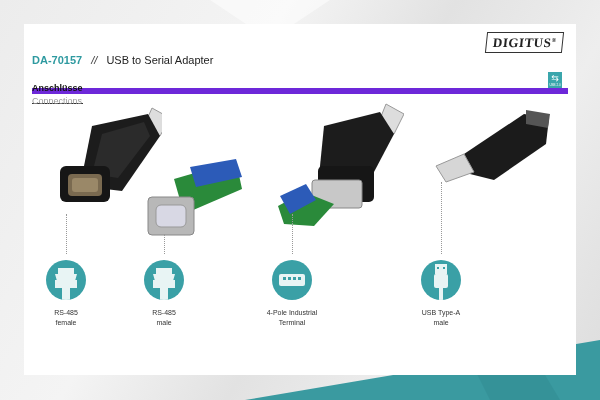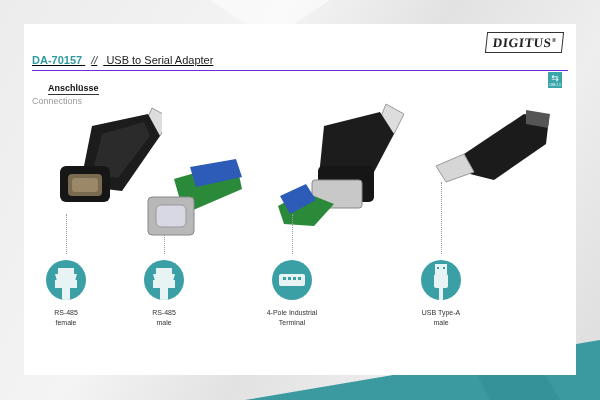--- a/index.html
+++ b/index.html
@@ -3,27 +3,27 @@
 <meta charset="utf-8">
 <style>
   html,body{margin:0;padding:0;}
   body{width:600px;height:400px;overflow:hidden;position:relative;background:#e6e6e6;font-family:"Liberation Sans",sans-serif;}
   .bg{position:absolute;inset:0;background:linear-gradient(120deg,#ececec 0%,#f4f4f4 35%,#e2e2e2 55%,#eeeeee 75%,#dcdcdc 100%);}
   .bg-shard{position:absolute;left:210px;top:0;width:0;height:0;border-left:60px solid transparent;border-right:60px solid transparent;border-top:40px solid rgba(255,255,255,.5);}
   .teal-wedge{position:absolute;left:0;top:0;width:600px;height:400px;}
   .card{position:absolute;left:24px;top:24px;width:552px;height:351px;background:#fff;}
   .logo{position:absolute;right:13px;top:8px;border:1.5px solid #333;padding:2px 6px 1px 6px;font-family:"Liberation Serif",serif;font-size:13px;font-weight:bold;color:#222;letter-spacing:.5px;transform:skewX(-6deg);}
   .logo sup{font-size:6px;}
-  .title-row{position:absolute;left:8px;top:30px;width:536px;height:14px;border-bottom:1px solid #6d28d9;padding-bottom:2px;font-size:11px;text-decoration:underline;}
+  .title-row{position:absolute;left:8px;top:30px;width:536px;height:14px;border-bottom:6px solid #6d28d9;padding-bottom:20px;font-size:11px;}
   .model{color:#2e9aa0;font-weight:bold;}
   .sep{color:#333;margin:0 6px;font-style:italic;}
   .ptitle{color:#222;}
   .usb-badge{position:absolute;right:14px;top:48px;width:14px;height:16px;background:#3aa6ac;color:#fff;font-size:9px;text-align:center;line-height:12px;}
   .usb-badge small{display:block;font-size:3px;line-height:3px;}
-  .sec1{position:absolute;left:24px;top:59px;font-size:9px;font-weight:bold;color:#111;border-bottom:1px solid #333;padding-bottom:1px;}
+  .sec1{position:absolute;left:8px;top:59px;font-size:9px;font-weight:bold;color:#111;border-bottom:1px solid #333;padding-bottom:10px;}
   .sec2{position:absolute;left:8px;top:72px;font-size:9px;font-weight:normal;color:#999;}
   .photo{position:absolute;}
   .dot-line{position:absolute;width:0;border-left:1px dotted #999;}
   .conn{position:absolute;width:90px;text-align:center;}
   .circle{width:40px;height:40px;border-radius:50%;background:#3aa0a6;margin:0 auto;position:relative;overflow:hidden;}
   .conn-label{font-size:7px;color:#333;line-height:10px;margin-top:8px;}
 </style>
 </head>
 <body>
 

